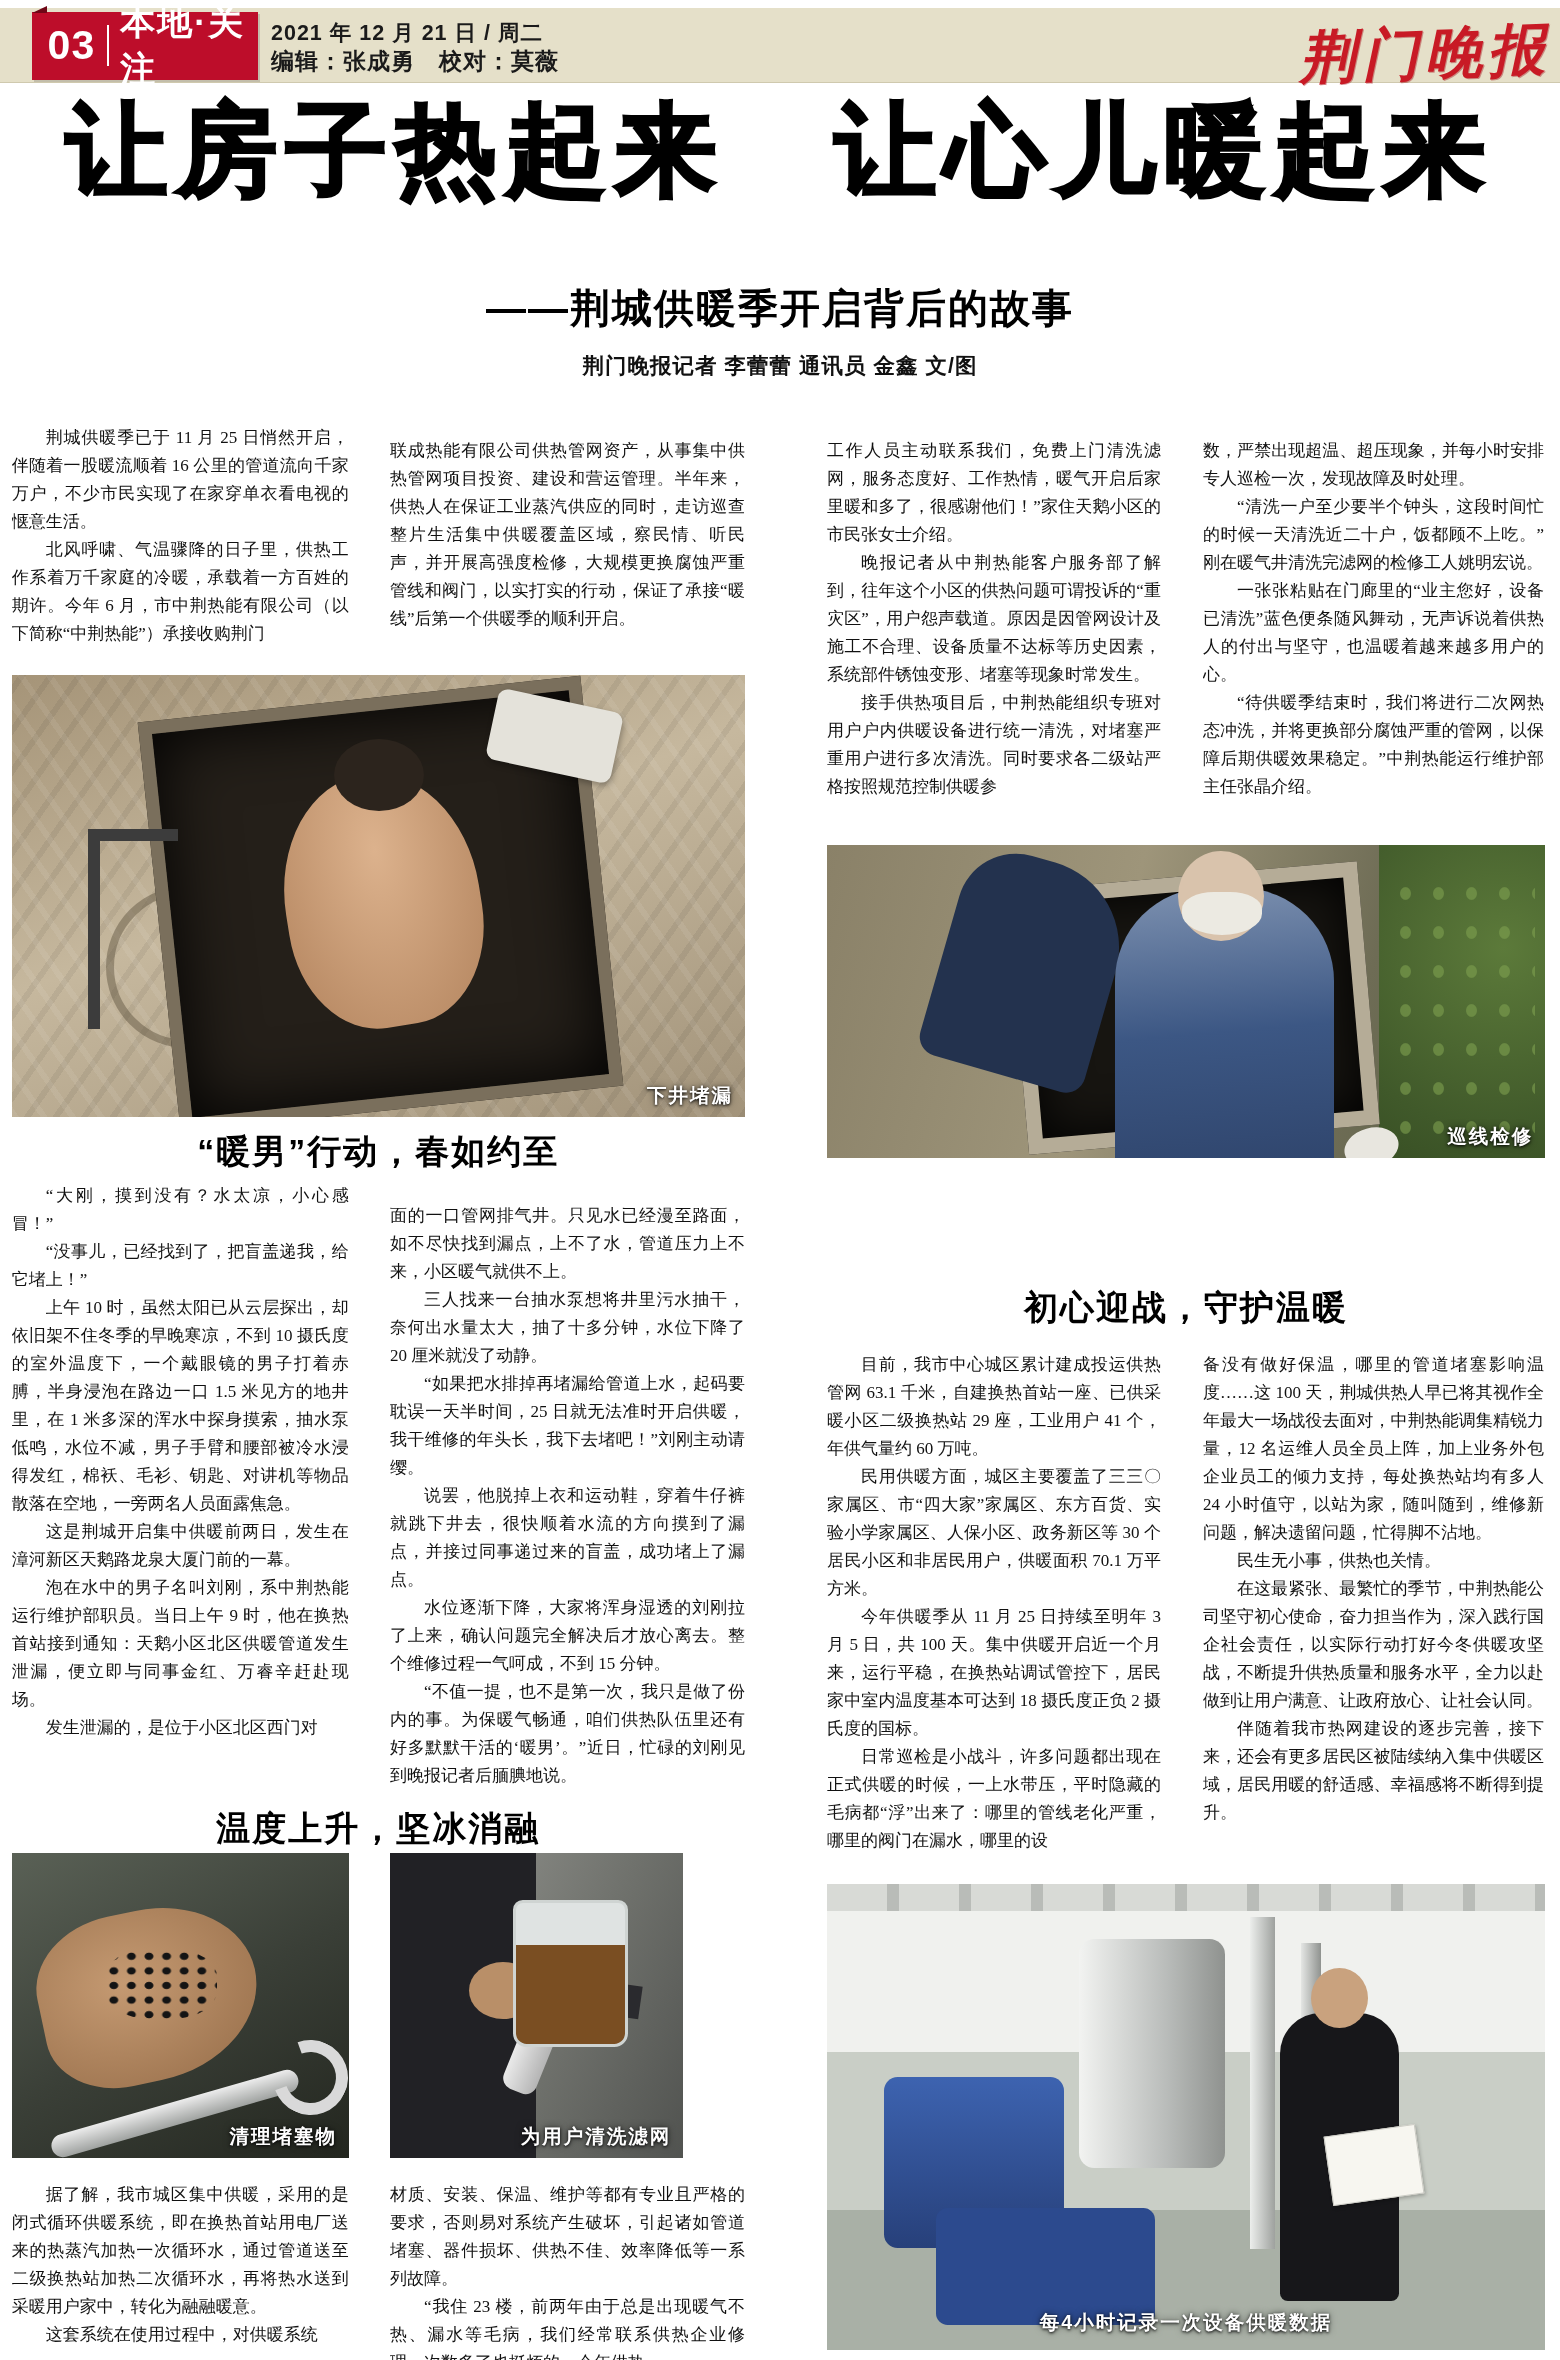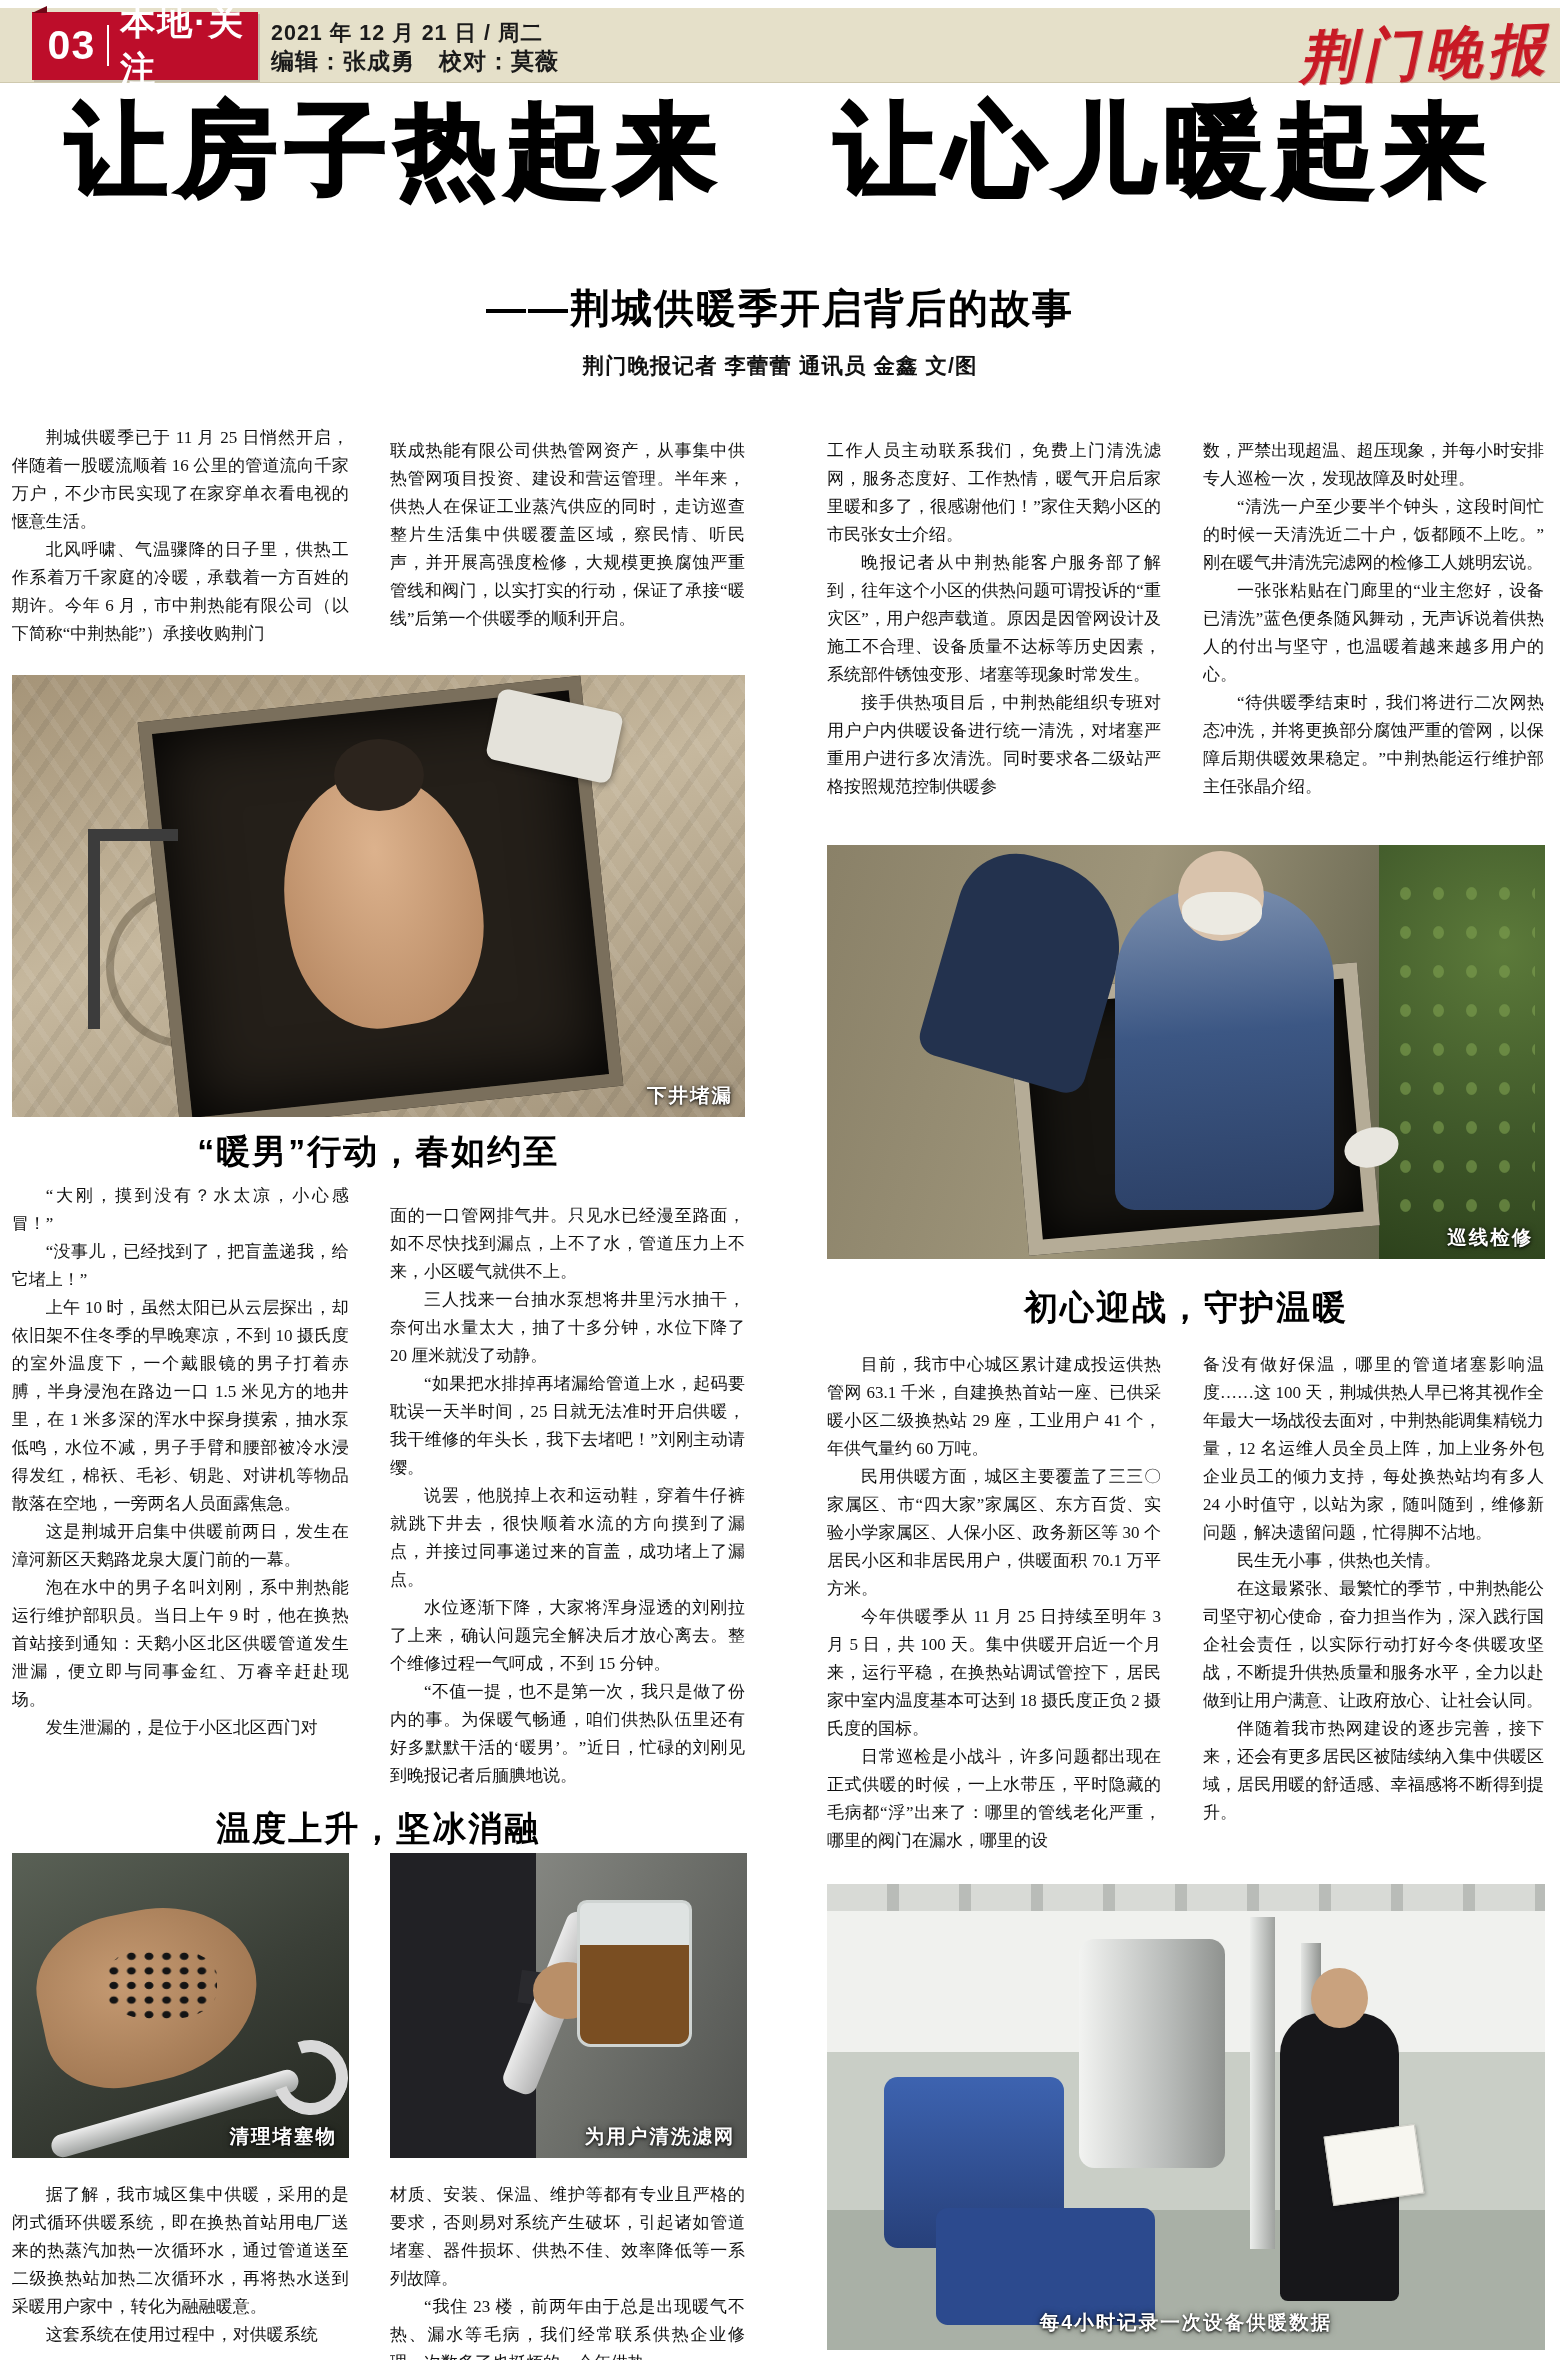--- a/index.html
+++ b/index.html
@@ -62,21 +62,21 @@
          background:radial-gradient(ellipse at 50% 30%,#dcb28d,#b3845e);transform:rotate(-9deg);}
   .head1{left:322px;top:64px;width:90px;height:72px;background:#2c241d;border-radius:50%;}
   .rodv{left:76px;top:154px;width:12.7px;height:200px;background:#3c3c3c;}
   .rodh{left:76px;top:154px;width:90px;height:11.7px;background:#3c3c3c;}
   .cloth1{right:127px;top:25px;width:127px;height:72px;background:#e4e2da;border-radius:9.8px;
           transform:rotate(12deg);box-shadow:2px 2.9px 5.9px rgba(0,0,0,.3);}
   .cover1{left:94px;top:211px;width:146px;height:146px;border-radius:50%;
           border:8.8px solid rgba(90,80,60,.45);}
 
   
-  #photo-patrol{left:827px;top:845px;width:718px;height:414px;
+  #photo-patrol{left:827px;top:845px;width:718px;height:313px;
     background:linear-gradient(105deg,#8a8168 0%,#9e957a 40%,#6e6c55 72%,#565f41 100%);}
   .leaves4{right:0;top:0;width:166px;height:414px;
     background:radial-gradient(circle at 75% 25%,#5c7a3a 0%,#40592a 55%,#2d421c 100%);}
   .leafdots{right:9.8px;top:29px;width:146px;height:351px;
     background:radial-gradient(#7ea04f 4.9px,transparent 5.9px);background-size:33px 39px;opacity:.6;}
   .pit4{right:176px;bottom:17.6px;width:322px;height:234px;background:#171511;
         border:15.6px solid #b5ac97;transform:rotate(-5deg);box-shadow:inset 0 0 49px #000;}
   .w2fig{left:115px;top:13.7px;width:171px;height:219px;background:#23324e;
          border-radius:59px 88px 19.5px 19.5px;transform:rotate(16deg);}
   .w1fig{left:288px;top:43px;width:219px;height:322px;
@@ -93,21 +93,21 @@
   .hand2{left:27px;top:57px;width:219px;height:171px;border-radius:45% 55% 60% 40%;
          background:radial-gradient(ellipse at 40% 40%,#c59a72,#966d49);transform:rotate(-12deg);}
   .debris2{left:93px;top:96px;width:112px;height:70px;border-radius:40%;
            background:radial-gradient(#141414 3.9px,transparent 4.9px);background-size:17.6px 14.6px;}
   .wrench2{left:35px;bottom:33px;width:256px;height:23.4px;border-radius:11.7px;
            background:linear-gradient(#ececec,#9fa2a0);transform:rotate(-16deg);}
   .whead2{left:261px;bottom:43px;width:51px;height:51px;border-radius:50%;
           border:12.7px solid #d9d9d9;border-left-color:transparent;transform:rotate(25deg);}
 
   
-  #photo-filter{left:390px;top:1853px;width:357px;height:305px;
+  #photo-filter{left:390px;top:1853px;width:293px;height:305px;
     background:linear-gradient(115deg,#9a9b96 0%,#6f716c 58%,#515350 100%);}
   .w3fig{left:0;top:0;width:146px;height:305px;background:#212125;}
   .arm3{left:129px;top:125px;width:122px;height:33px;background:#2a2a2e;transform:rotate(8deg);}
   .pipe3{left:144px;top:55px;width:35px;height:190px;border-radius:11.7px;
          background:linear-gradient(90deg,#eaeaea,#b4b4b4);transform:rotate(22deg);}
   .jar3{right:55px;top:47px;width:109px;height:141px;border:3.9px solid #cfd4d2;
         border-radius:9.8px 9.8px 13.7px 13.7px;
         background:linear-gradient(#dfe3e2 0 30%,#7a4e22 30% 100%);}
   .hand3{right:146px;top:109px;width:68px;height:57px;background:#b98f68;border-radius:50%;}
 

